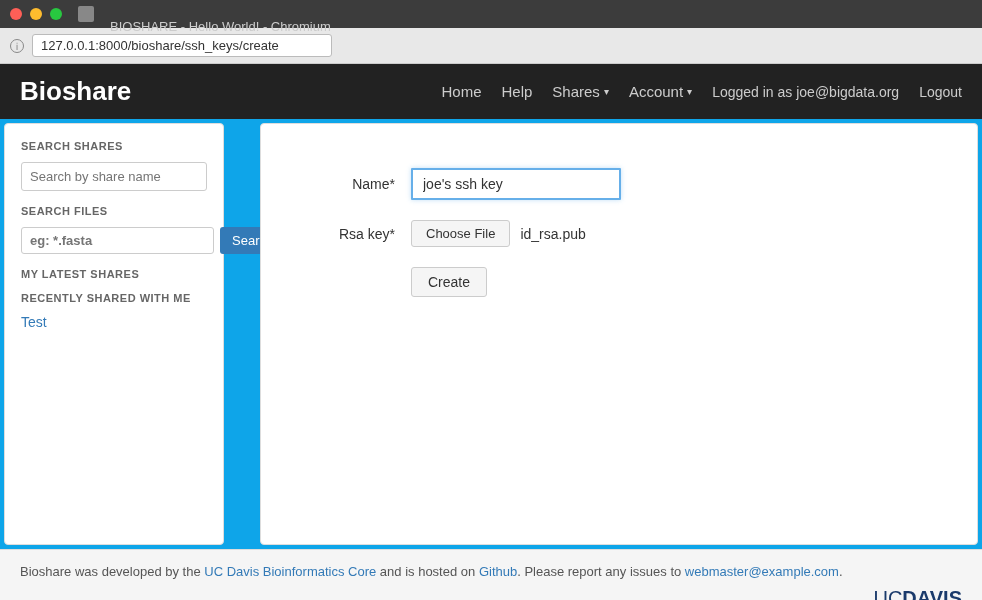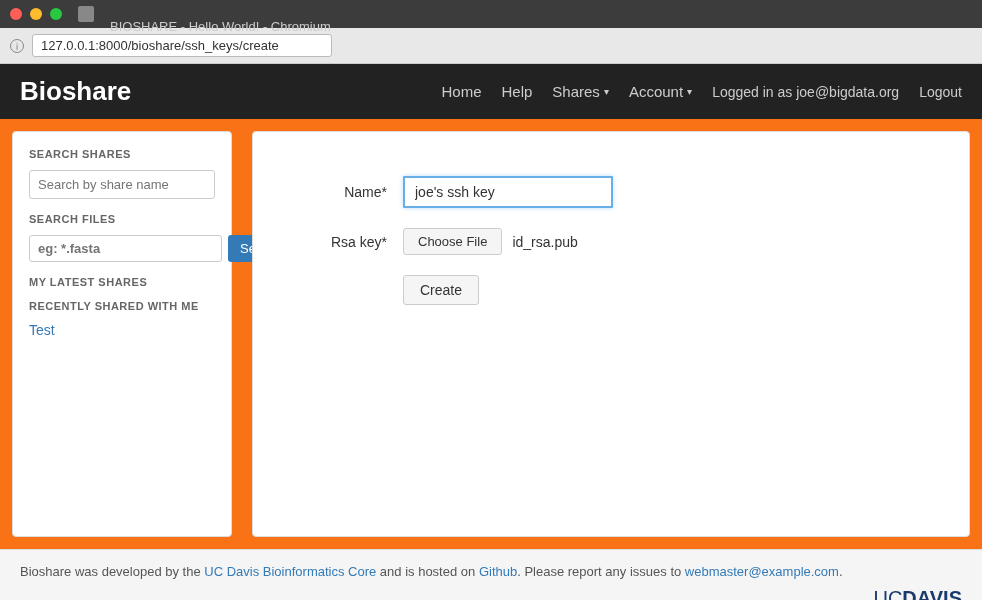--- a/index.html
+++ b/index.html
@@ -91,23 +91,23 @@
     }
     .navbar-logout {
       color: #ccc;
       font-size: 14px;
       text-decoration: none;
     }
 
     
     .main-wrapper {
       display: flex;
-      gap: 0;
-      padding: 12px;
-      background: #f97316;
+      gap: 16px;
+      padding: 4px;
+      background: #0ea5e9;
       min-height: 430px;
     }
 
     
     .sidebar {
       width: 220px;
       background: white;
       border: 1px solid #ddd;
       border-radius: 4px;
       padding: 16px;

